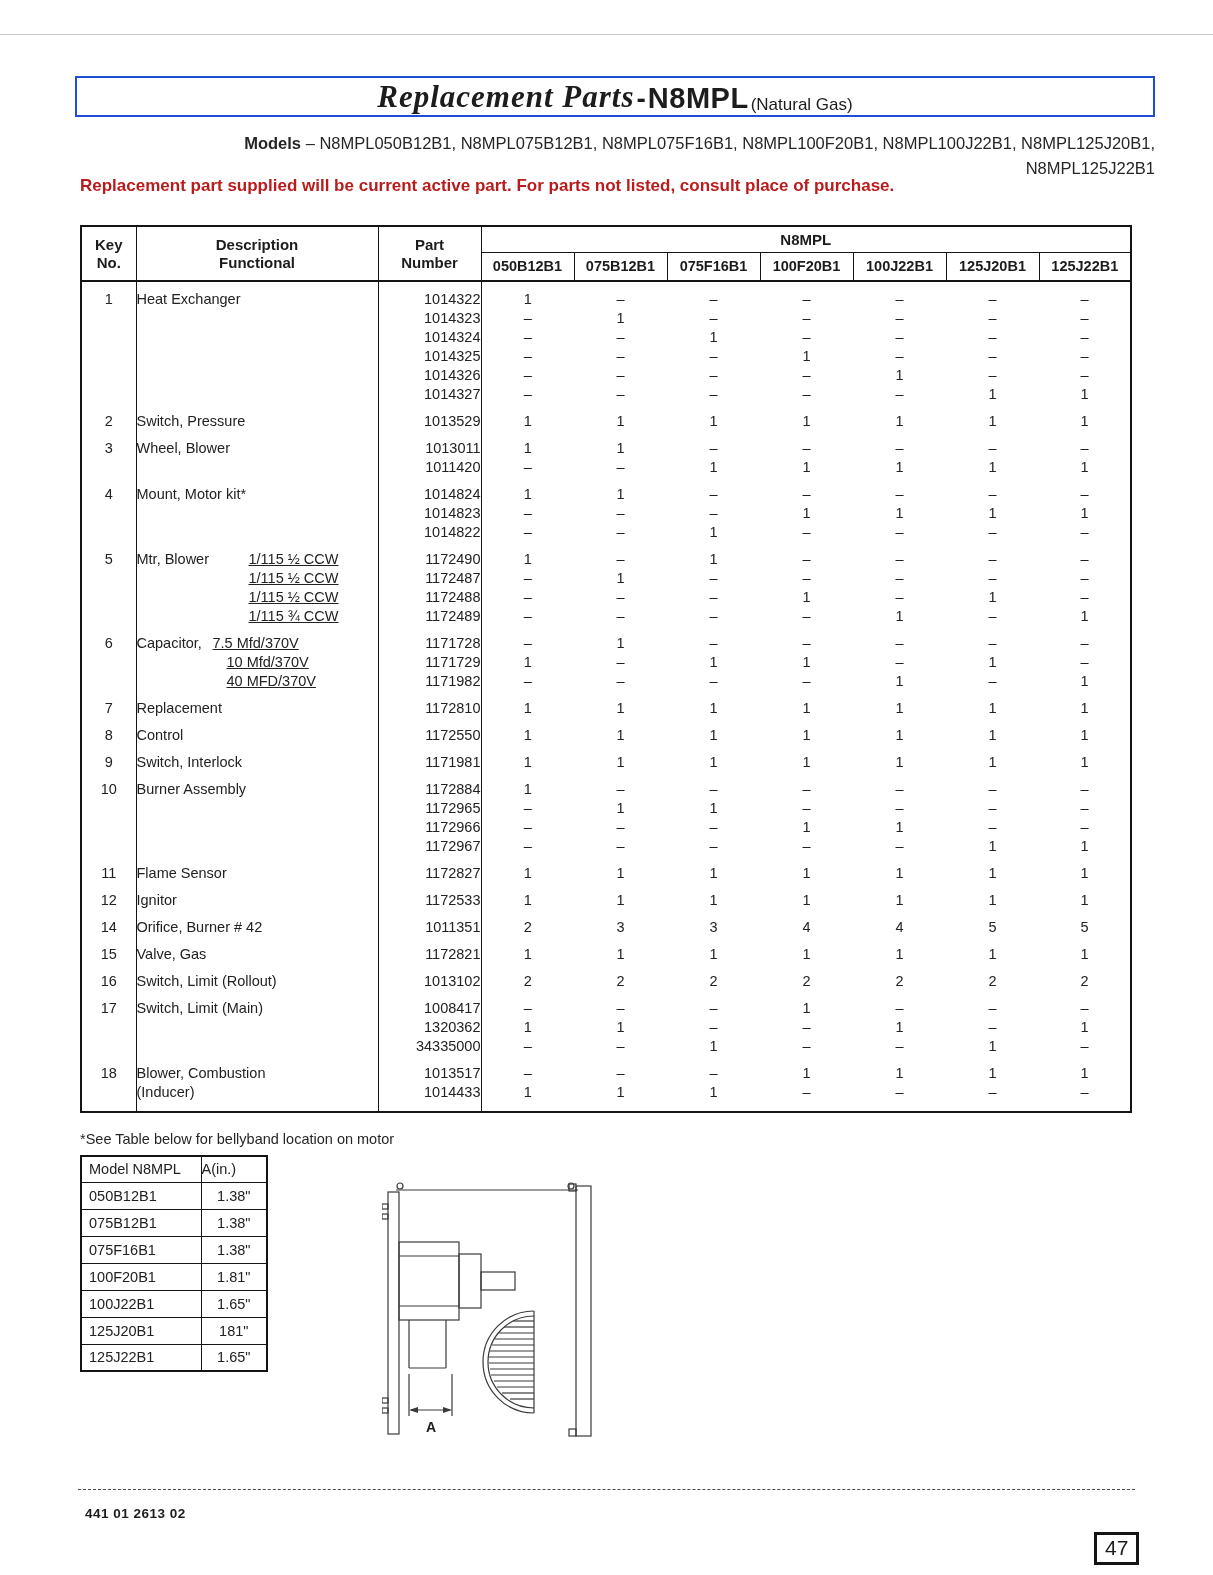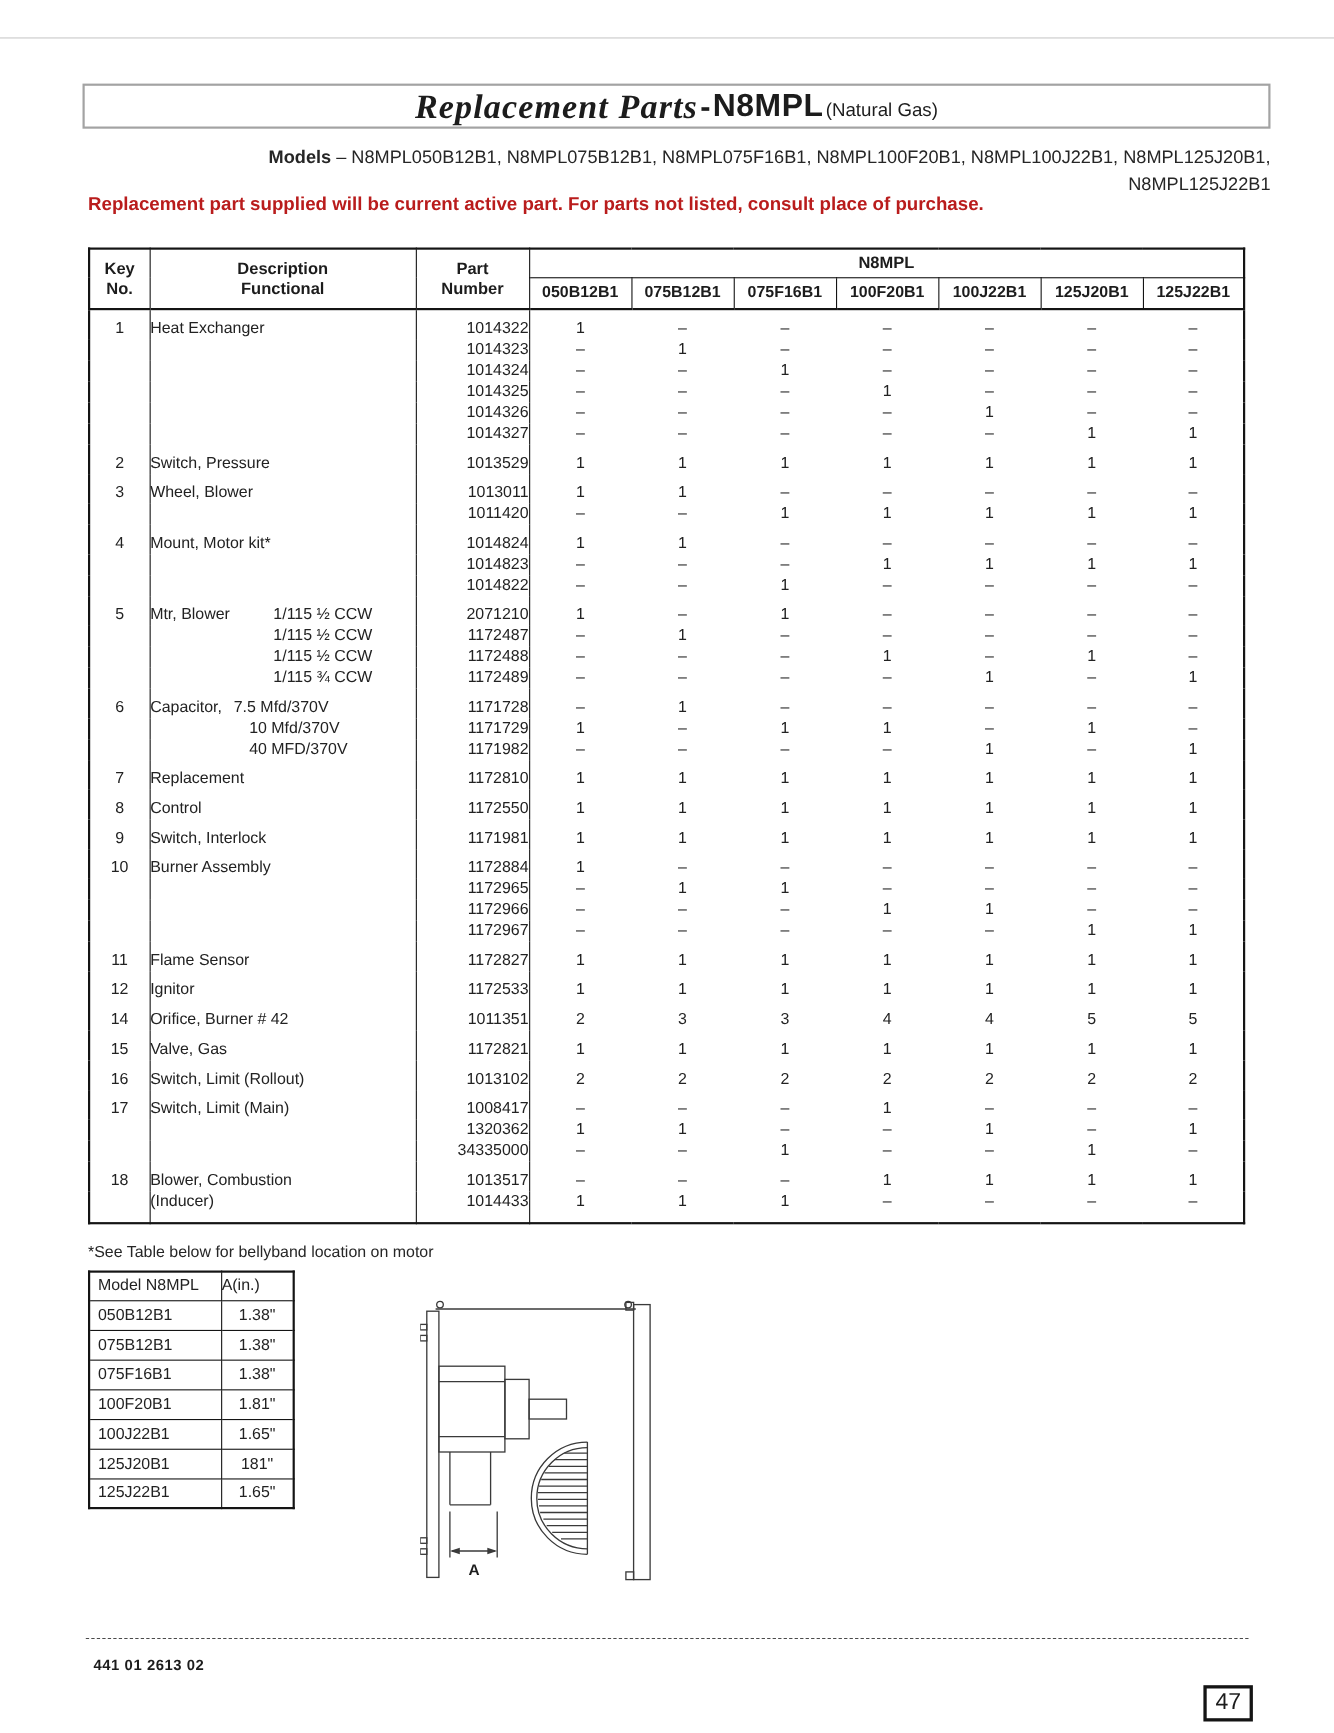--- a/index.html
+++ b/index.html
@@ -7,21 +7,21 @@
   body {
     width:1213px; height:1575px; position:relative;
     font-family:"Liberation Sans", sans-serif; color:#1c1c1c;
     overflow:hidden;
   }
   .scan-topline { position:absolute; left:0; top:34px; width:1213px; border-top:1px solid #c9c9c9; }
 
   
   .title-box {
     position:absolute; left:75px; top:76px; width:1080px; height:41px;
-    border:2px solid #a3a3a3; display:flex; align-items:center; justify-content:center; gap:2px;
+    border:2px solid #1d4ed8; display:flex; align-items:flex-end; justify-content:center; gap:2px;
   }
   .title-main { font-family:"Liberation Serif", serif; font-style:italic; font-weight:bold; font-size:31px; letter-spacing:1px; }
   .title-dash { font-weight:bold; font-size:28px; }
   .title-model { font-weight:bold; font-size:29px; letter-spacing:0.5px; }
   .title-sub { font-size:17px; padding-top:6px; }
 
   
   .models-line { position:absolute; left:85px; top:131px; width:1070px; font-size:16.5px; line-height:25px; color:#262626;text-align:right; }
   .models-line b { font-weight:bold; }
   .note-line { position:absolute; left:80px; top:176px; width:1080px; font-size:17px; font-weight:bold; color:#b91c1c; }
@@ -37,21 +37,21 @@
   table.parts th { font-weight:bold; padding:0; vertical-align:middle; }
   .h-key,.h-desc,.h-part {
     border-right:1.5px solid #141414; border-bottom:2.5px solid #141414;
     font-size:15px; line-height:18px; text-align:center;
   }
   .h-family { border-bottom:1.5px solid #141414; height:26px; font-size:15px; text-align:center; }
   .h-model { border-bottom:2.5px solid #141414; border-right:1.5px solid #141414; height:29px; font-size:14.5px; text-align:center; }
   .h-model:last-child { border-right:none; }
   table.parts td { font-size:14.5px; line-height:19px; padding:0; color:#222; }
   td.c-key { text-align:center; border-right:1.5px solid #141414; }
-  td.c-desc { border-right:1.5px solid #141414; padding-left:7px; white-space:nowrap; }
+  td.c-desc { border-right:1.5px solid #141414; padding-left:7px; white-space:nowrap;text-decoration:underline; }
   td.c-part { border-right:1.5px solid #141414; text-align:right; padding-right:17px; }
   td.c-qty { text-align:center; }
   tr.g-start td { padding-top:8px; }
   table.parts tbody tr:last-child td { padding-bottom:9px; }
   .d-main { display:inline-block; }
 
   
   .footnote { position:absolute; left:80px; top:1131px; font-size:14.5px; color:#262626; }
 
   
@@ -278,21 +278,21 @@
           <td class="c-qty">–</td>
           <td class="c-qty">1</td>
           <td class="c-qty">–</td>
           <td class="c-qty">–</td>
           <td class="c-qty">–</td>
           <td class="c-qty">–</td>
         </tr>
         <tr class="g-start">
           <td class="c-key">5</td>
           <td class="c-desc"><span class="d-main" style="width: 112px;">Mtr, Blower</span><span class="d-sub">1/115 ½ CCW</span></td>
-          <td class="c-part">2071210</td>
+          <td class="c-part">1172490</td>
           <td class="c-qty">1</td>
           <td class="c-qty">–</td>
           <td class="c-qty">1</td>
           <td class="c-qty">–</td>
           <td class="c-qty">–</td>
           <td class="c-qty">–</td>
           <td class="c-qty">–</td>
         </tr>
         <tr>
           <td class="c-key"></td>

